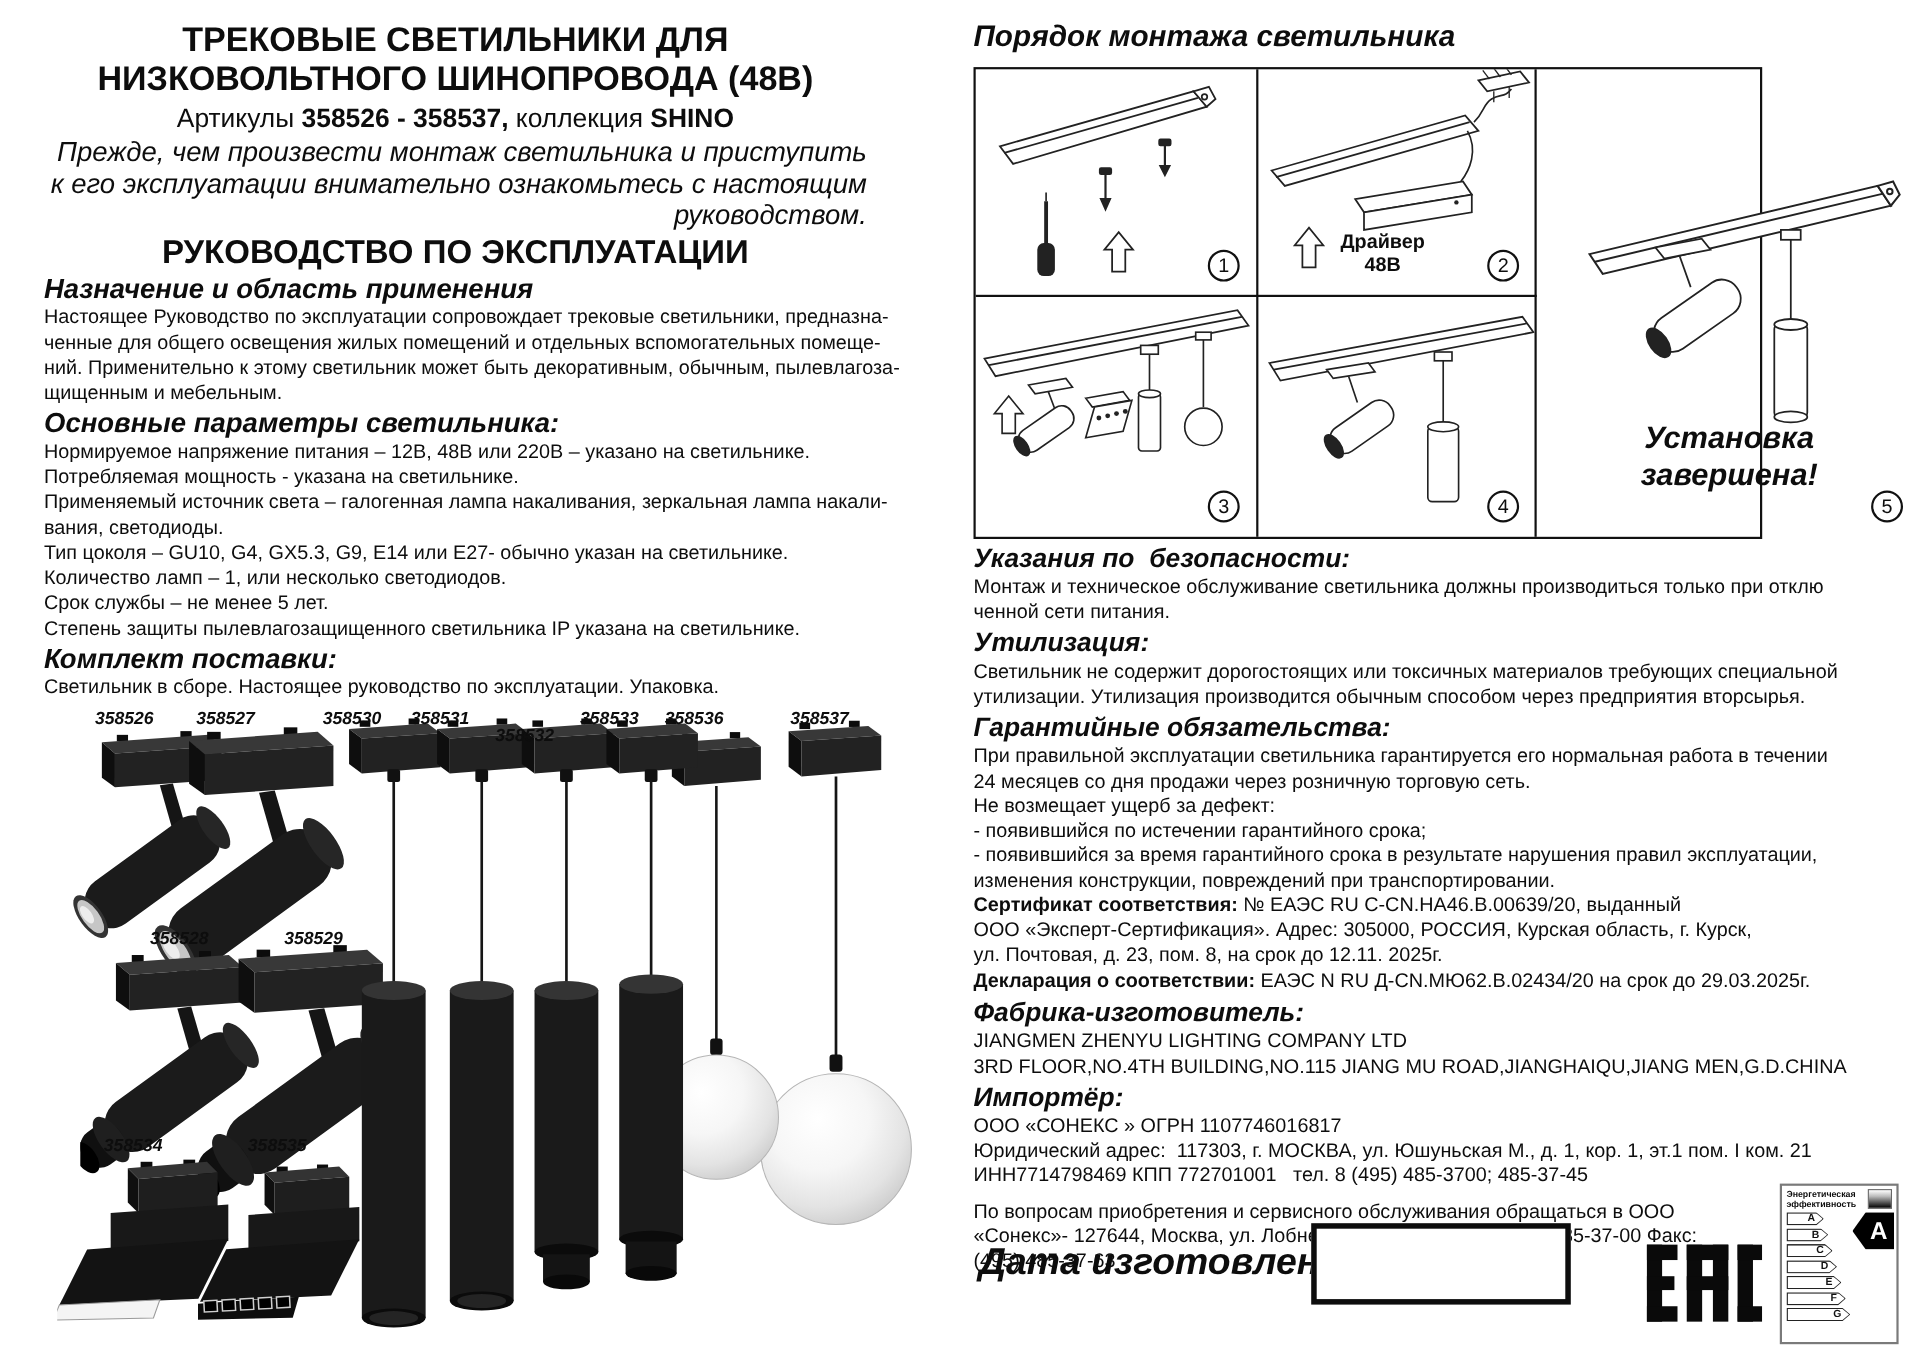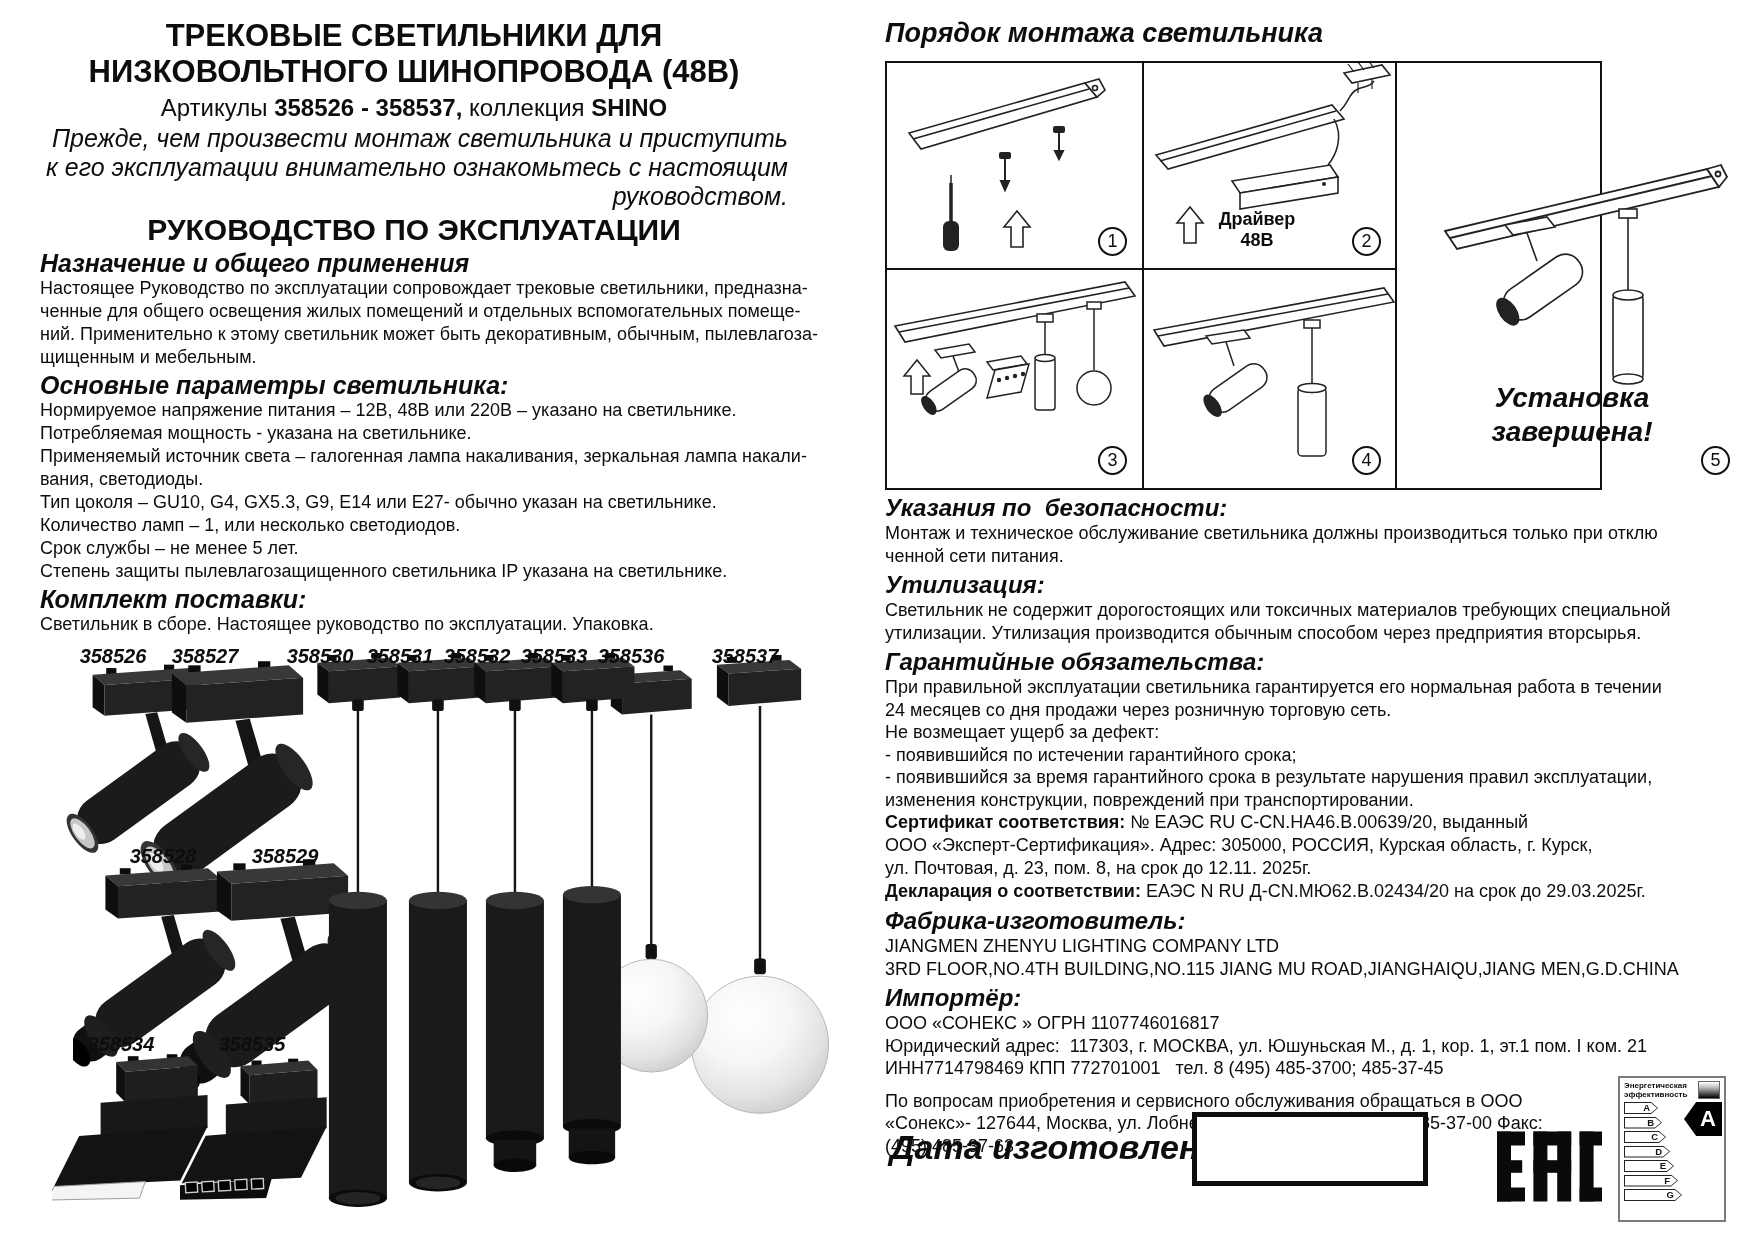--- a/index.html
+++ b/index.html
@@ -15,21 +15,21 @@
   .doc-sub { font-size:24px; margin-top:4px; text-align:center; white-space:pre; width:748px;}
   .doc-sub b { font-weight:bold; }
   .doc-notice { font-size:25px; line-height:29px; font-style:italic; margin-top:2px; text-align:right; white-space:pre-line; width:748px;}
   .manual-title { font-size:30px; line-height:34px; font-weight:bold; text-align:center; margin-top:2px; width:748px;}
   .sec-h { font-size:25px; line-height:28px; font-weight:bold; font-style:italic; margin-top:2px; white-space:pre; }
   .body-t { font-size:18px; line-height:23px; white-space:pre; }
 
   
   .products { position:absolute; left:40px; top:645px; width:810px; height:596px; }
   .plabel { position:absolute; width:120px; margin-left:-60px; text-align:center;
-            font-size:20px; font-weight:bold; font-style:italic; white-space:pre; }
+            font-size:16px; font-weight:bold; font-style:italic; white-space:pre; }
   .pr-svg { position:absolute; }
 
   
   .col-right { position:absolute; left:885px; top:18px; width:866px; }
   .montage-title { font-size:27px; line-height:31px; font-weight:bold; font-style:italic; }
   .mgrid { position:relative; width:717px; height:429px; border:2px solid #111; margin-top:12px; background:#fff; }
   .vdiv { position:absolute; top:0; width:2px; height:100%; background:#111; }
   .hdiv { position:absolute; left:0; top:205px; width:510px; height:2px; background:#111; }
   .cell-svg { position:absolute; }
   .stepnum { position:absolute; width:29px; height:29px; border:2px solid #111; border-radius:50%;
@@ -65,21 +65,21 @@
 <body>
 
 <div class="col-left">
   <div class="doc-title">ТРЕКОВЫЕ СВЕТИЛЬНИКИ ДЛЯ
 НИЗКОВОЛЬТНОГО ШИНОПРОВОДА (48В)</div>
   <div class="doc-sub"><span>Артикулы </span><b>358526 - 358537,</b><span> коллекция </span><b>SHINO</b></div>
   <div class="doc-notice">Прежде, чем произвести монтаж светильника и приступить
 к его эксплуатации внимательно ознакомьтесь с настоящим
 руководством.</div>
   <div class="manual-title">РУКОВОДСТВО ПО ЭКСПЛУАТАЦИИ</div>
-  <div class="sec-h">Назначение и общего применения</div>
+  <div class="sec-h">Назначение и область применения</div>
   <div class="body-t">Настоящее Руководство по эксплуатации сопровождает трековые светильники, предназна-
 ченные для общего освещения жилых помещений и отдельных вспомогательных помеще-
 ний. Применительно к этому светильник может быть декоративным, обычным, пылевлагоза-
 щищенным и мебельным.</div>
   <div class="sec-h">Основные параметры светильника:</div>
   <div class="body-t">Нормируемое напряжение питания – 12В, 48В или 220В – указано на светильнике.
 Потребляемая мощность - указана на светильнике.
 Применяемый источник света – галогенная лампа накаливания, зеркальная лампа накали-
 вания, светодиоды.
 Тип цоколя – GU10, G4, GX5.3, G9, Е14 или Е27- обычно указан на светильнике.
@@ -276,21 +276,21 @@
     <ellipse cx="62" cy="250" rx="30" ry="9" fill="#343434"></ellipse>
     <ellipse cx="62" cy="490" rx="30" ry="8" fill="#0b0b0b"></ellipse>
     <rect x="38" y="492" width="48" height="30" fill="#141414"></rect>
     <ellipse cx="62" cy="522" rx="24" ry="7" fill="#090909"></ellipse>
   </svg>
 
   <span class="plabel" style="left:73px;top:0">358526</span>
   <span class="plabel" style="left:165px;top:0">358527</span>
   <span class="plabel" style="left:280px;top:0">358530</span>
   <span class="plabel" style="left:360px;top:0">358531</span>
-  <span class="plabel" style="left:437px;top:0">358532</span>
+  <span class="plabel" style="left:437px;top:16px">358532</span>
   <span class="plabel" style="left:514px;top:0">358533</span>
   <span class="plabel" style="left:591px;top:0">358536</span>
   <span class="plabel" style="left:705px;top:0">358537</span>
   <span class="plabel" style="left:123px;top:200px">358528</span>
   <span class="plabel" style="left:245px;top:200px">358529</span>
   <span class="plabel" style="left:81px;top:388px">358534</span>
   <span class="plabel" style="left:212px;top:388px">358535</span>
 </div>
 
 <div class="col-right">

